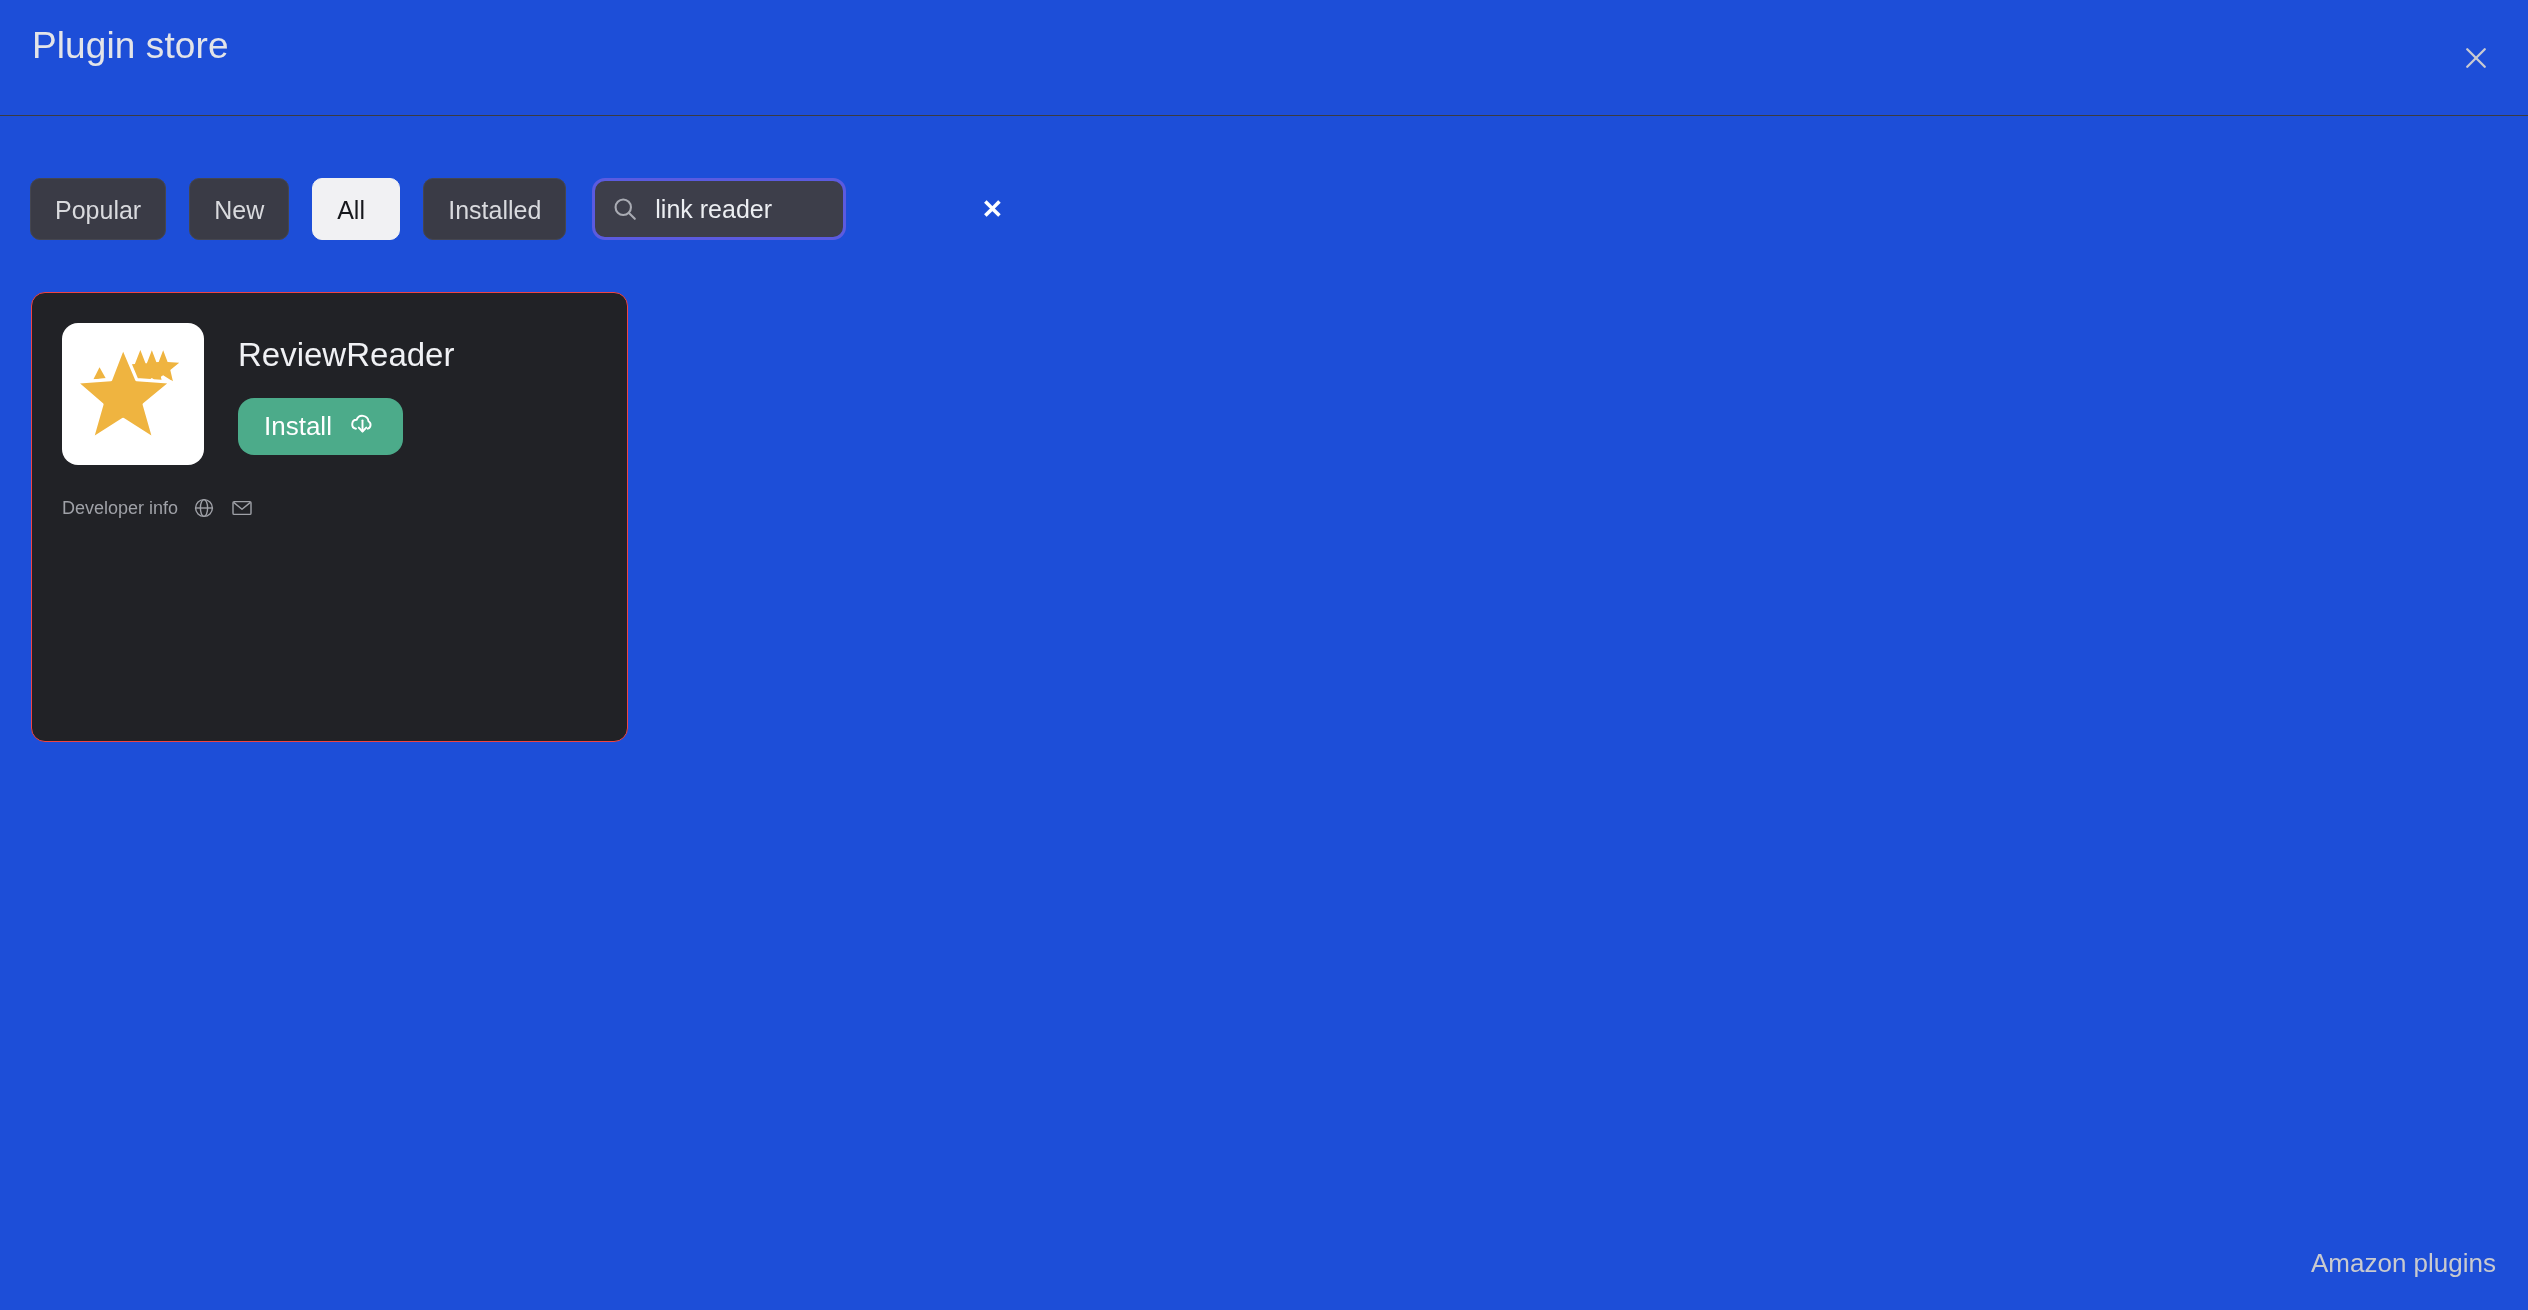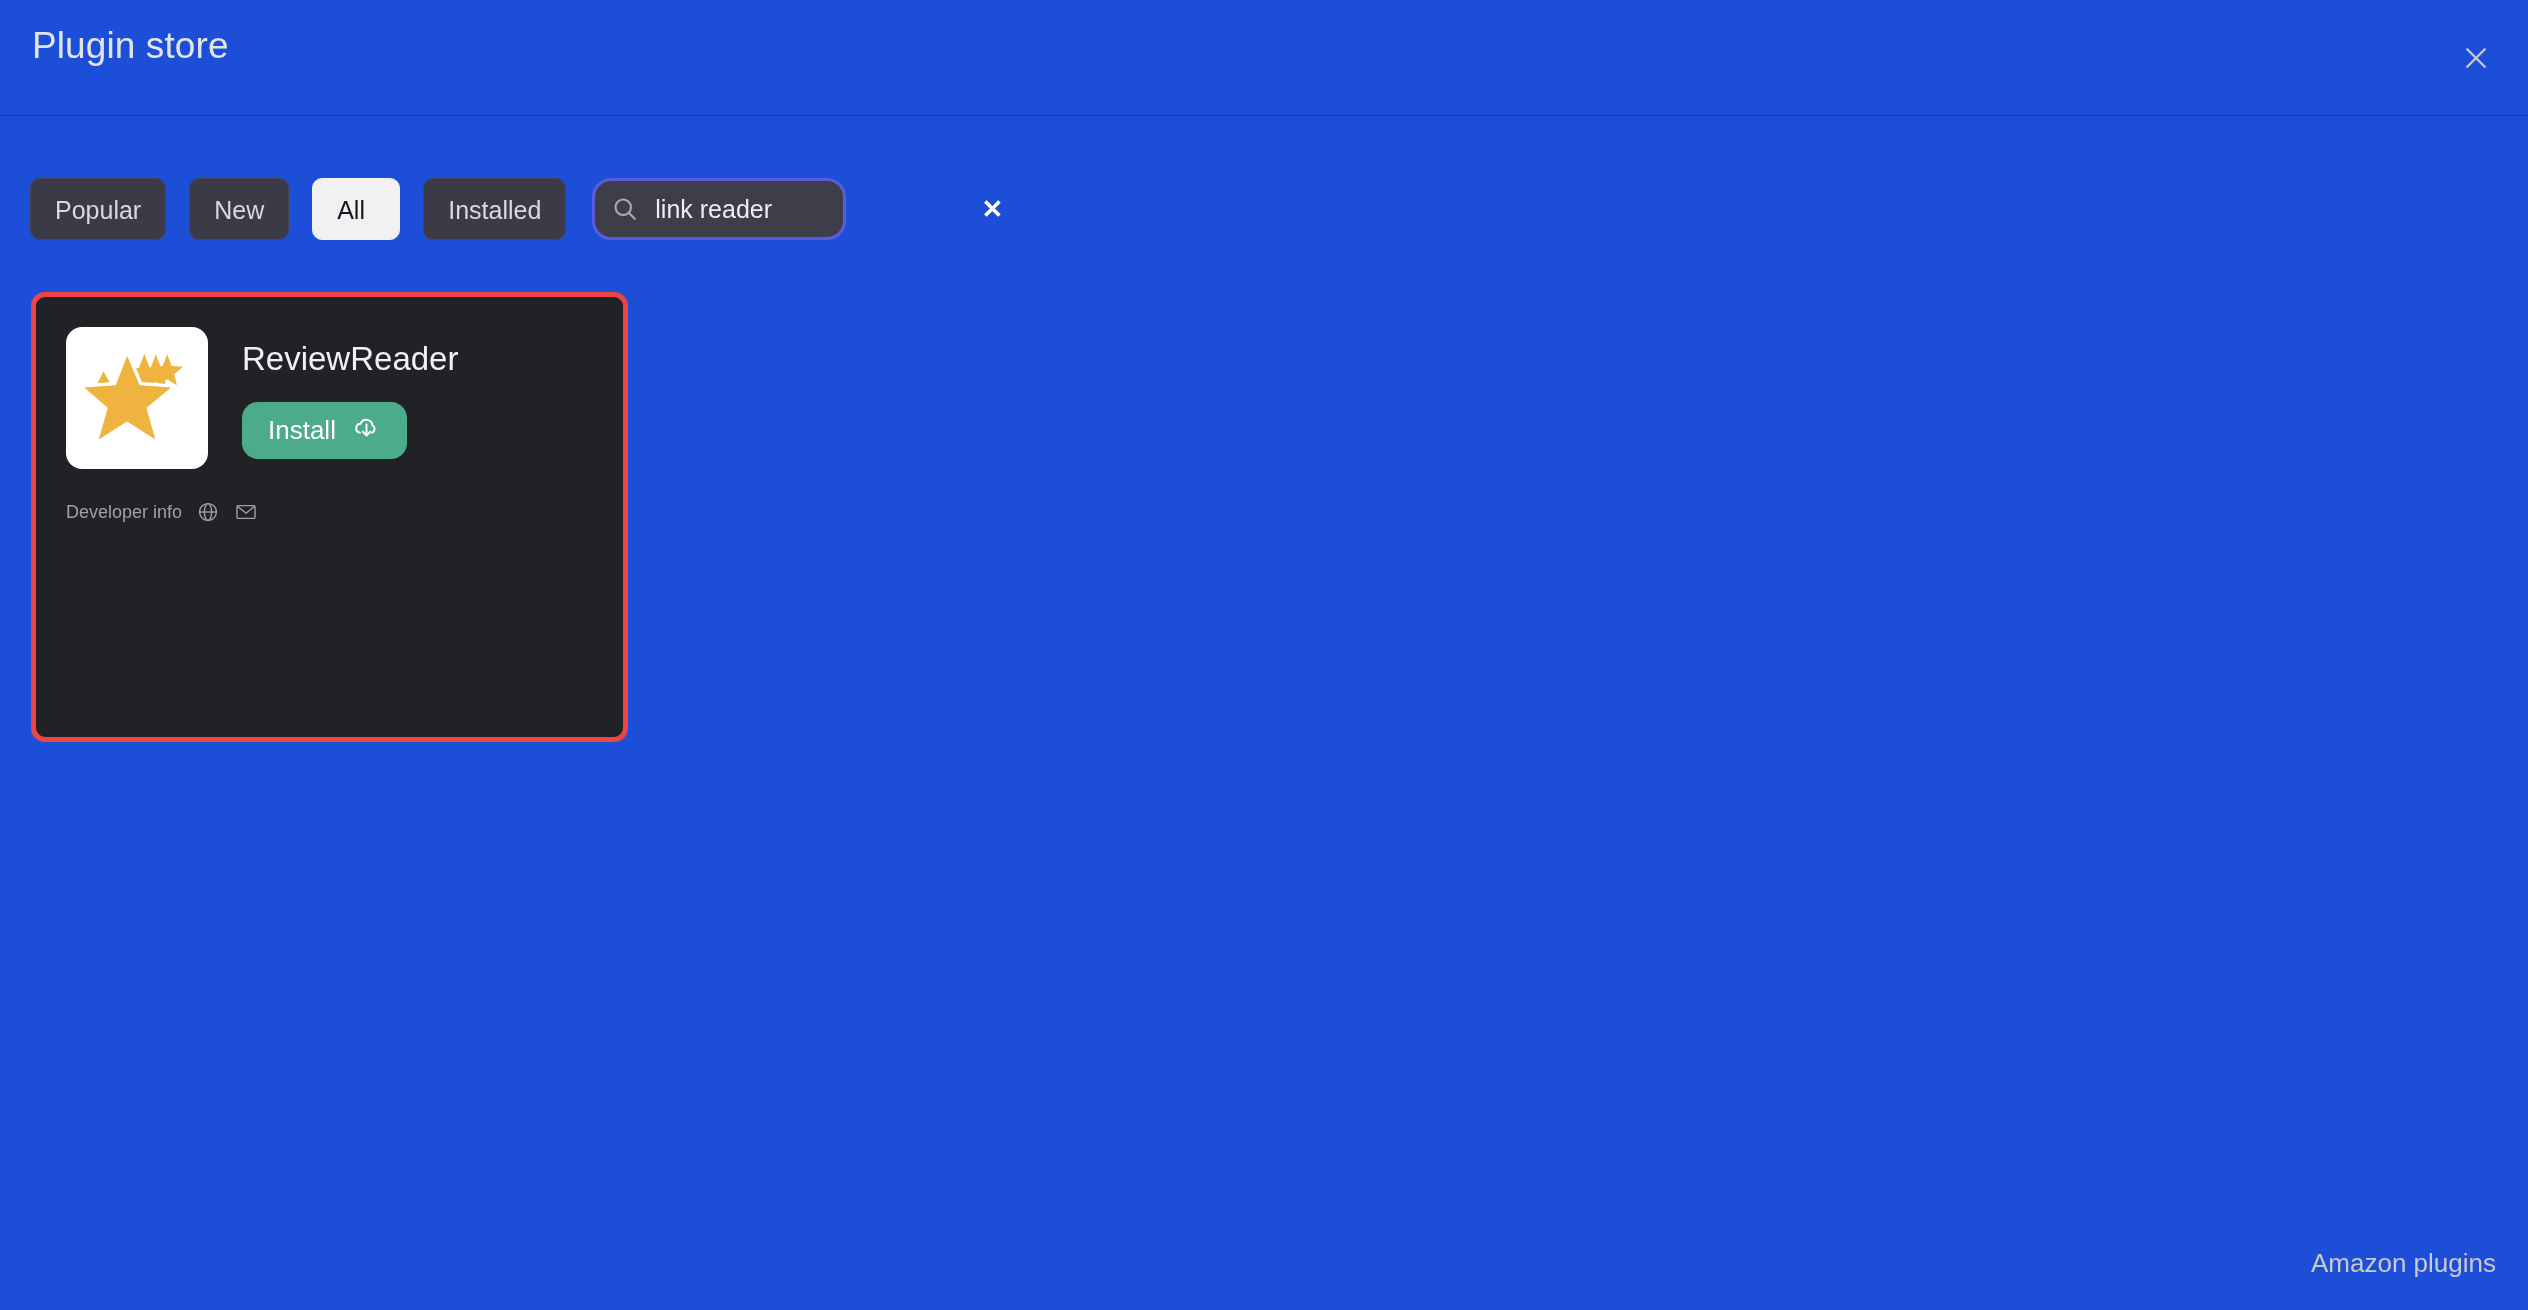--- a/index.html
+++ b/index.html
@@ -82,21 +82,21 @@
     background: #f1f1f3;
     color: #17181c;
     border-color: #f1f1f3;
   }
 
   .search-wrap {
     position: relative;
     width: 254px;
     height: 62px;
     margin-left: 3px;
-    border-radius: 19px;
+    border-radius: 13px;
     background: #3d3e4a;
     border: 3px solid #5b5be0;
     display: flex;
     align-items: center;
     padding: 0 14px 0 16px;
   }
   .search-icon { flex: 0 0 auto; display: flex; align-items: center; }
   .search-input {
     flex: 1 1 auto;
     background: transparent;
@@ -120,21 +120,21 @@
     line-height: 1;
   }
 
   
   .card {
     position: absolute;
     top: 292px;
     left: 31px;
     width: 597px;
     height: 450px;
-    border: 5px solid #ef4444;
+    border: 1px solid #ef4444;
     border-radius: 14px;
     background: #212226;
     padding: 30px 33px 0 30px;
   }
 
   .card-top { display: flex; align-items: flex-start; }
 
   .plugin-icon {
     width: 142px; height: 142px;
     border-radius: 16px;

